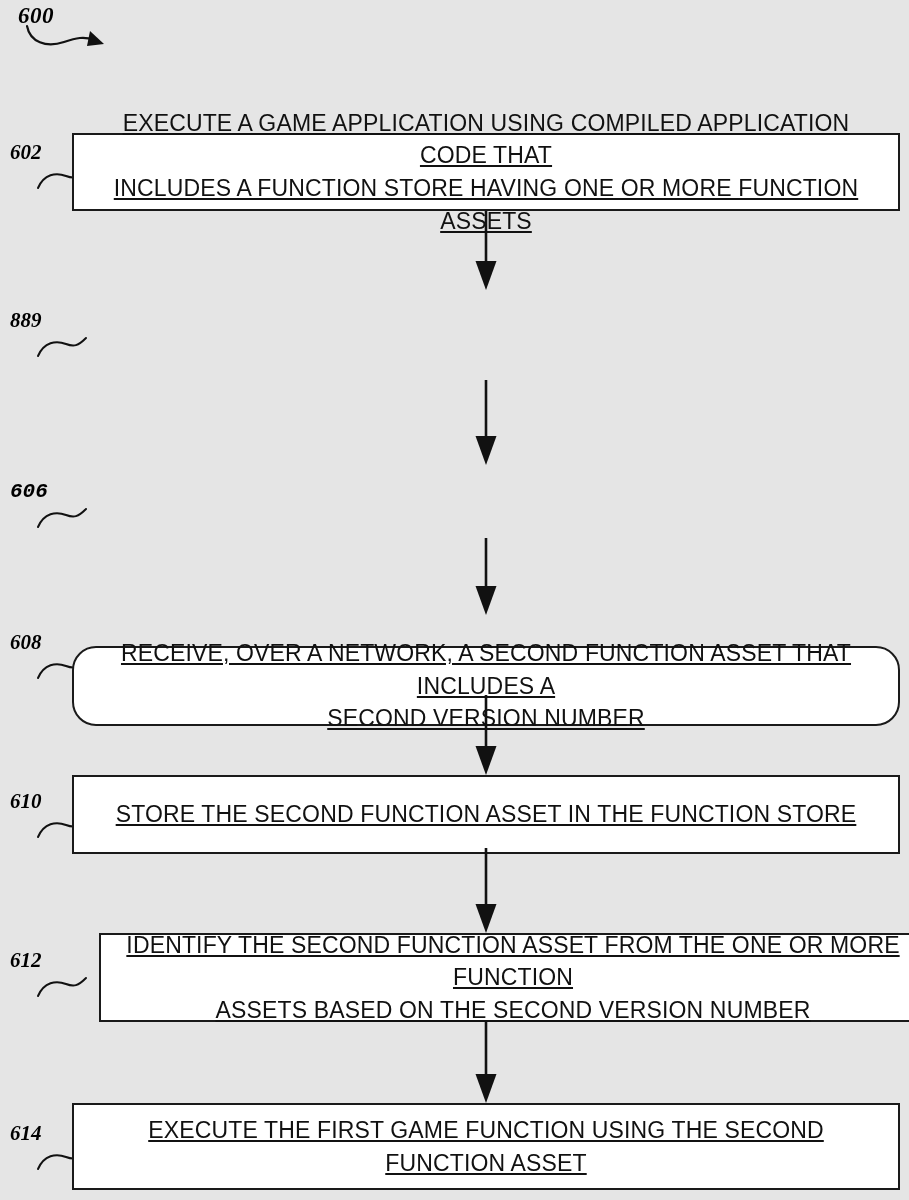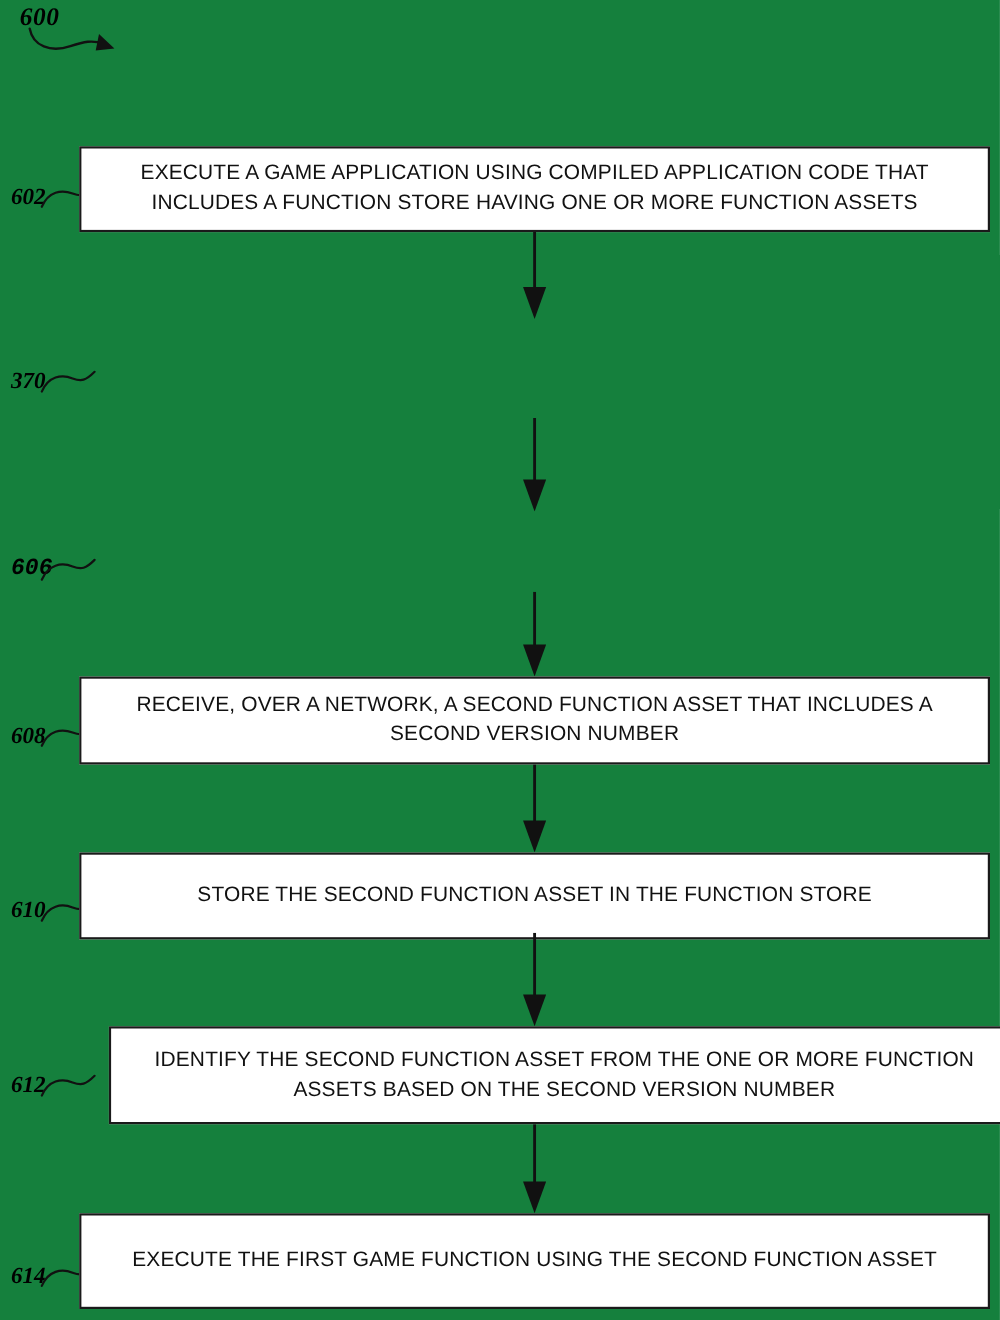--- a/index.html
+++ b/index.html
@@ -9,21 +9,21 @@
     background: #ffffff;
   }
   body {
     font-family: "Liberation Sans", sans-serif;
     color: #000000;
   }
   #figure-canvas {
     position: relative;
     width: 909px;
     height: 1200px;
-    background: #15803d;
+    background: #e5e5e5;
     overflow: hidden;
   }
 
   
   .figure-label {
     position: absolute;
     left: 18px;
     top: 4px;
     font-family: "Liberation Serif", serif;
     font-style: italic;
@@ -54,40 +54,40 @@
     padding: 4px 18px;
   }
   .step-box.solid {
     border: 2px solid #1a1a1a;
   }
   .step-box.dashed {
     border: 2px dashed #1a1a1a;
   }
   .step-text {
     font-family: "Liberation Sans", sans-serif;
-    font-size: 19px;
+    font-size: 23px;
     line-height: 1.42;
     letter-spacing: 0.15px;
     text-align: center;
     color: #111111;
     white-space: pre-line;
     width: 100%;
+    text-decoration: underline;
   }
 
   
   .ref-num {
     position: absolute;
     font-family: "Liberation Serif", serif;
     font-style: italic;
     font-weight: bold;
     font-size: 21px;
     line-height: 1;
     white-space: nowrap;
     color: #000000;
-    margin-top: 26px;
   }
   .ref-leader {
     position: absolute;
     width: 56px;
     height: 36px;
   }
 
   
   .connector {
     position: absolute;
@@ -113,21 +113,21 @@
   <div class="step-box solid" style="top:133px; height:78px;">
     <div class="step-text">EXECUTE A GAME APPLICATION USING COMPILED APPLICATION CODE THAT
 INCLUDES A FUNCTION STORE HAVING ONE OR MORE FUNCTION ASSETS</div>
   </div>
 
   <svg class="connector" style="top:211px; height:79px;" viewBox="0 0 32 79">
     <line x1="16" y1="0" x2="16" y2="52" stroke="#111111" stroke-width="2.6"></line>
     <polygon points="5.5,50 26.5,50 16,79" fill="#111111"></polygon>
   </svg>
 
-  <div class="ref-num" style="left:10px; top:310px;">370</div>
+  <div class="ref-num" style="left:10px; top:310px;">889</div>
   <svg class="ref-leader" style="left:34px; top:326px;" viewBox="0 0 56 36">
     <path d="M4,30 C10,16 22,14 32,18 C40,21 44,20 52,12" fill="none" stroke="#111111" stroke-width="2" stroke-linecap="round"></path>
   </svg>
 
   <svg class="connector" style="top:380px; height:85px;" viewBox="0 0 32 85">
     <line x1="16" y1="0" x2="16" y2="58" stroke="#111111" stroke-width="2.6"></line>
     <polygon points="5.5,56 26.5,56 16,85" fill="#111111"></polygon>
   </svg>
 
   <div class="ref-num" style="left:10px; top:481px;font-family:Liberation Mono, monospace;">606</div>
@@ -137,21 +137,21 @@
 
   <svg class="connector" style="top:538px; height:77px;" viewBox="0 0 32 77">
     <line x1="16" y1="0" x2="16" y2="50" stroke="#111111" stroke-width="2.6"></line>
     <polygon points="5.5,48 26.5,48 16,77" fill="#111111"></polygon>
   </svg>
 
   <div class="ref-num" style="left:10px; top:632px;">608</div>
   <svg class="ref-leader" style="left:34px; top:648px;" viewBox="0 0 56 36">
     <path d="M4,30 C10,16 22,14 32,18 C40,21 44,20 52,12" fill="none" stroke="#111111" stroke-width="2" stroke-linecap="round"></path>
   </svg>
-  <div class="step-box solid" style="top:615px; height:80px;">
+  <div class="step-box solid" style="top:646px; height:80px;border-radius:24px;">
     <div class="step-text">RECEIVE, OVER A NETWORK,  A SECOND FUNCTION ASSET THAT INCLUDES A
 SECOND VERSION NUMBER</div>
   </div>
 
   <svg class="connector" style="top:695px; height:80px;" viewBox="0 0 32 80">
     <line x1="16" y1="0" x2="16" y2="53" stroke="#111111" stroke-width="2.6"></line>
     <polygon points="5.5,51 26.5,51 16,80" fill="#111111"></polygon>
   </svg>
 
   <div class="ref-num" style="left:10px; top:791px;">610</div>

